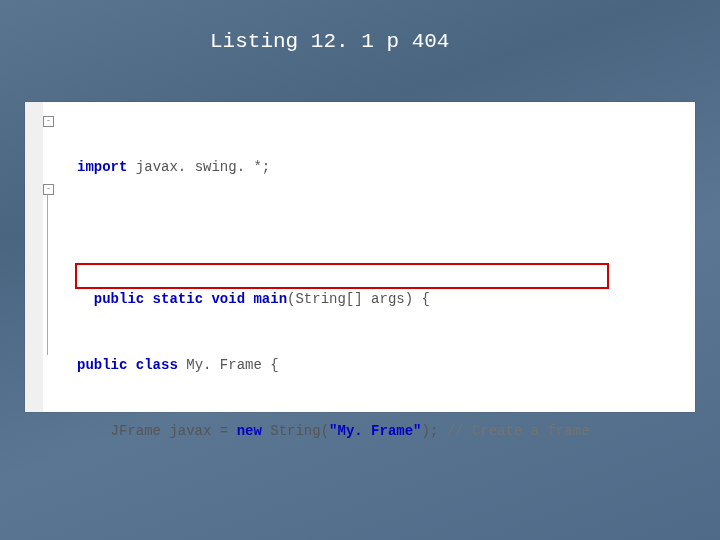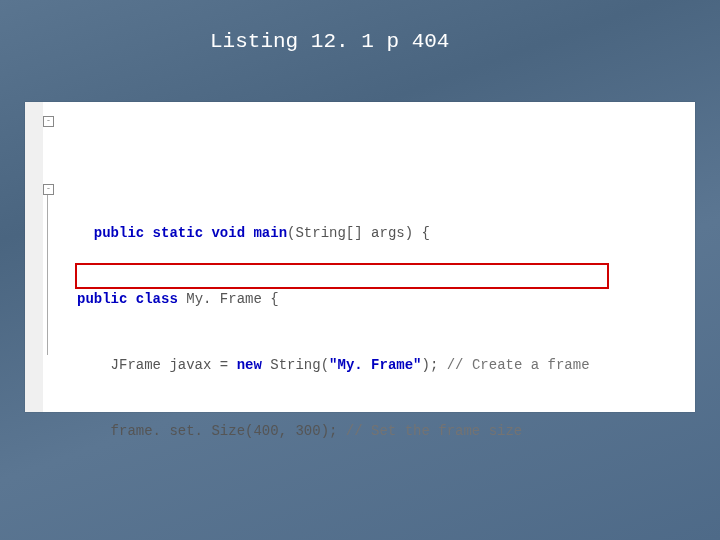--- a/index.html
+++ b/index.html
@@ -101,25 +101,25 @@
 
 <div class="code-panel">
   <div class="gutter"></div>
   <div class="fold-col">
     <div class="fold-box" style="left:0px; top:14px;">-</div>
     <div class="fold-box" style="left:0px; top:82px;">-</div>
     <div class="fold-line" style="top:93px; height:160px;"></div>
   </div>
 
   <div class="code-area">
+    <div class="code-line"><span class="kw">import</span><span class="plain"> javax. swing. *;</span></div>
     <div class="code-line"></div>
     <div class="code-line"><span class="plain">  </span><span class="kw">public static void</span><span class="kw"> main</span><span class="plain">(String[] args) {</span></div>
     <div class="code-line"><span class="kw">public class</span><span class="plain"> My. Frame {</span></div>
     <div class="code-line"><span class="plain">    JFrame javax = </span><span class="kw">new</span><span class="plain"> String(</span><span class="str">"My. Frame"</span><span class="plain">); </span><span class="comment">// Create a frame</span></div>
-    <div class="code-line"><span class="plain">    frame. set. Size(400, 300); </span><span class="comment">// Set the frame size</span></div>
     
     
     
     
     
     
   </div>
 
   <div class="highlight-box" style="left:50px; top:161px; width:530px; height:22px;"></div>
 

